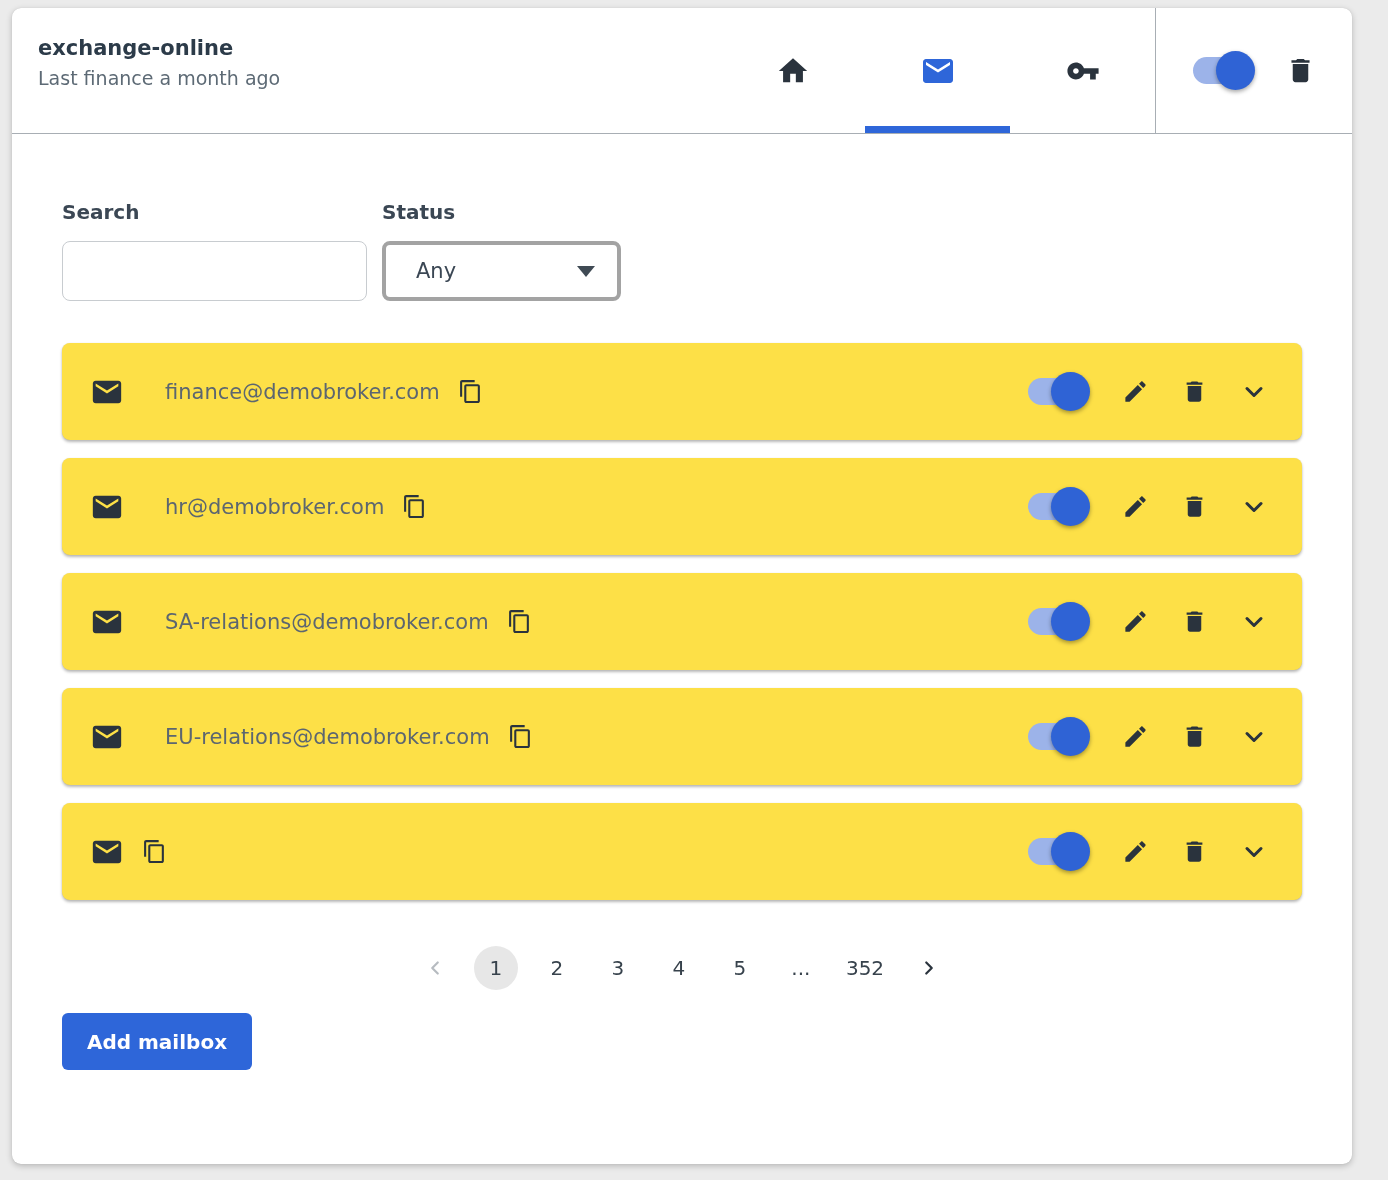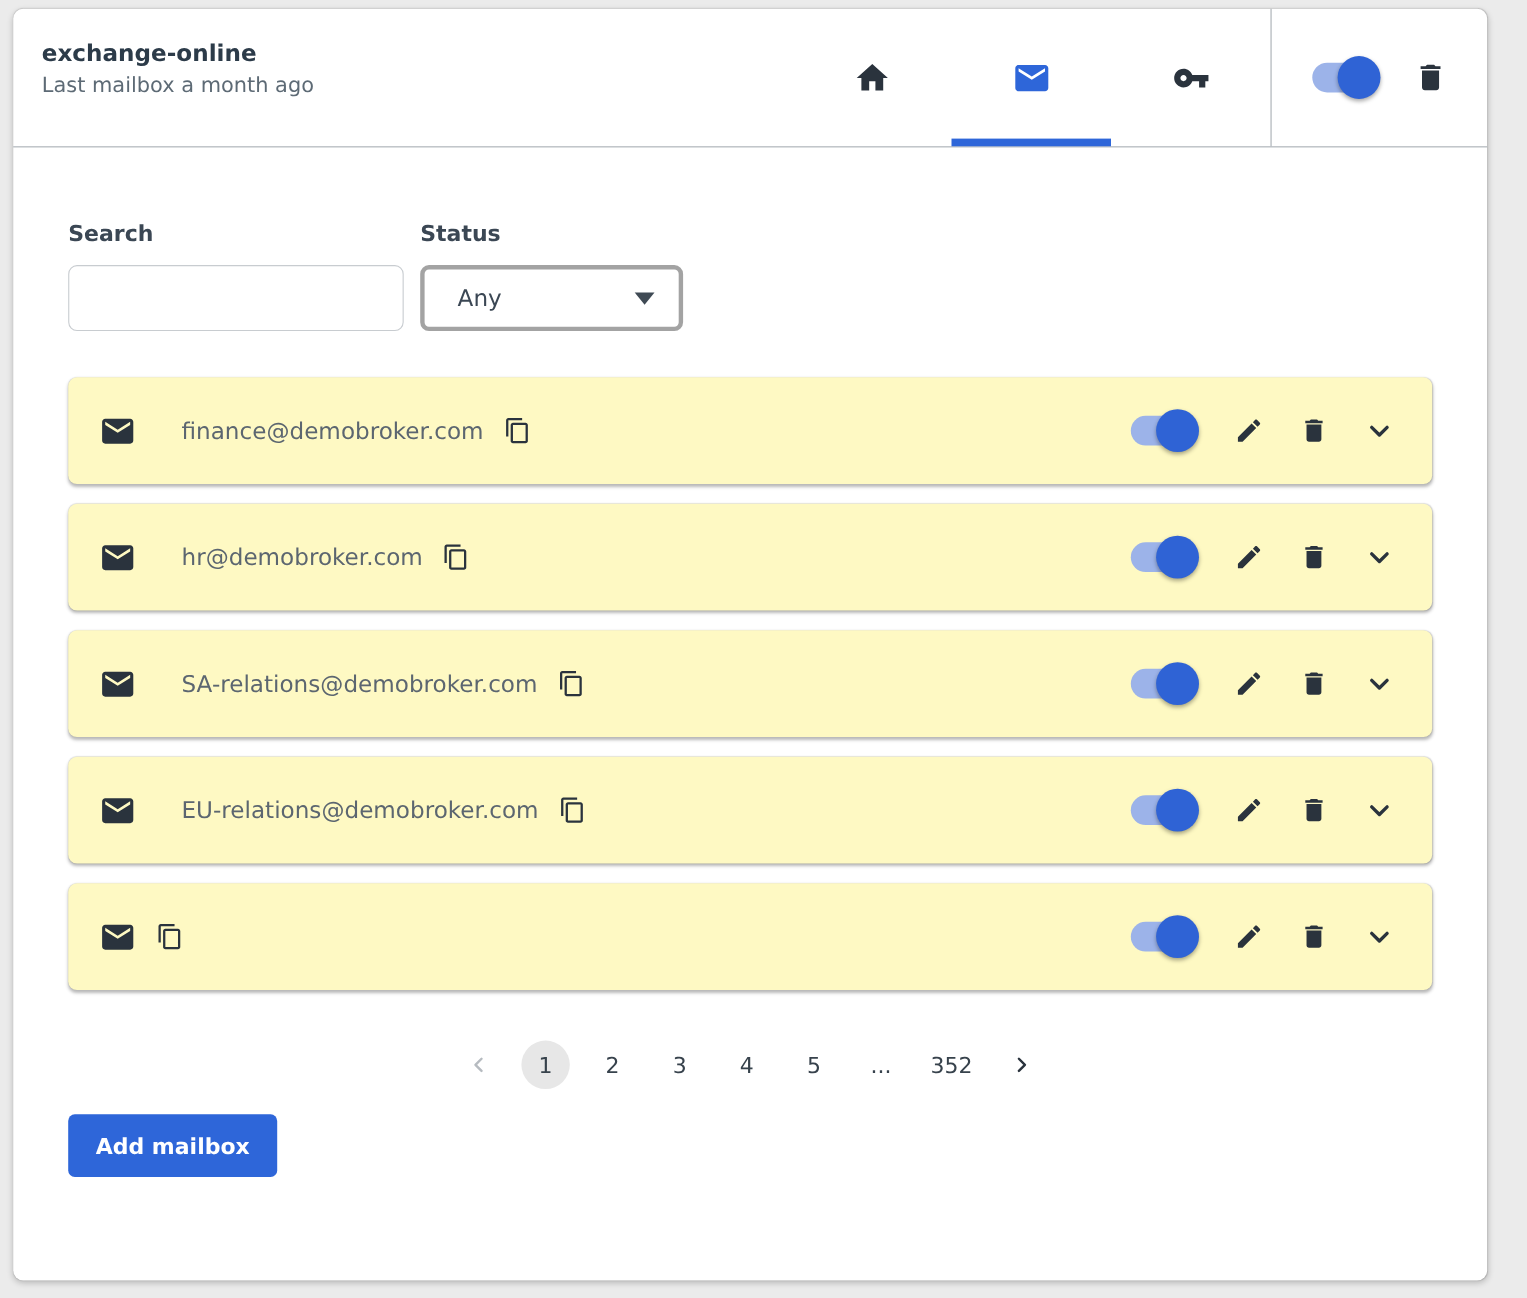--- a/index.html
+++ b/index.html
@@ -44,21 +44,21 @@
   .status-select {
     width: 239px; height: 60px; border: 4px solid #a3a3a3; border-radius: 8px;
     display: flex; align-items: center; justify-content: space-between;
     padding: 0 22px 0 30px; cursor: pointer; background: #fff;
   }
   .status-value { font-size: 21px; color: #3b4754; }
   .select-caret { width: 0; height: 0; border-left: 9px solid transparent; border-right: 9px solid transparent; border-top: 11px solid #3f4a54; }
   
   .mailbox-list { display: flex; flex-direction: column; gap: 18px; margin-top: 42px; }
   .mailbox-row {
-    height: 97px; background: #fef9c3; border-radius: 8px;
+    height: 97px; background: #fde047; border-radius: 8px;
     box-shadow: 0 2px 3px rgba(0,0,0,0.28), 0 0 1px rgba(0,0,0,0.12);
     display: flex; align-items: center; padding: 0 34px 0 28px;
   }
   .mailbox-email { font-size: 21px; color: #5c6670; margin-left: 41px; }
   .copy-btn { margin-left: 18px; cursor: pointer; display: inline-flex; }
   .row-actions { margin-left: auto; display: flex; align-items: center; gap: 32px; }
   .row-actions .action { cursor: pointer; display: inline-flex; }
   
   .pagination { margin-top: 46px; display: flex; align-items: center; justify-content: center; gap: 17px; }
   .page-cell {
@@ -77,21 +77,21 @@
   }
 </style>
 </head>
 <body>
 
 <div class="card">
 
   <div class="card-header">
     <div class="header-info">
       <div class="header-title">exchange-online</div>
-      <div class="header-subtitle">Last mailbox a month ago</div>
+      <div class="header-subtitle">Last finance a month ago</div>
     </div>
 
     <div class="tabs">
       <div class="tab">
         <span class="icon">
           <svg width="34" height="34" viewBox="0 0 24 24" class="ic-dark">
               <path d="M10 20v-6h4v6h5v-8h3L12 3 2 12h3v8z"></path>
             </svg>
         </span>
       </div>

